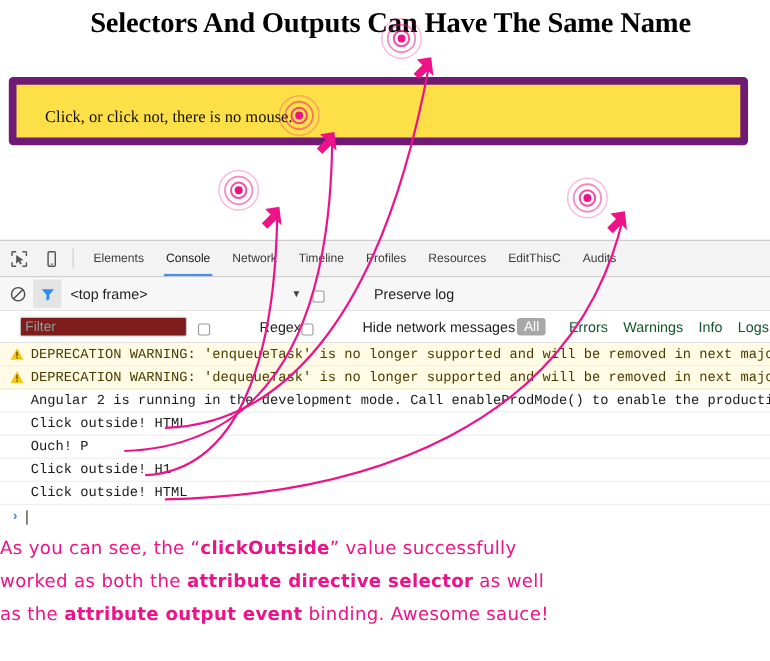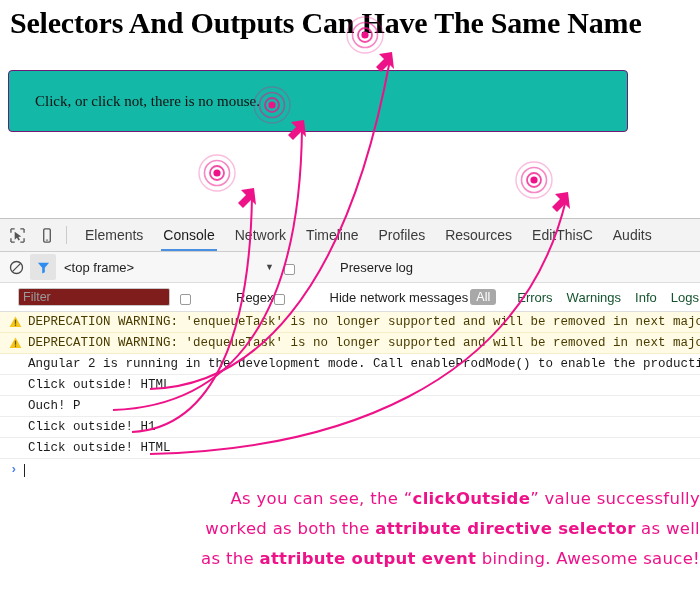--- a/index.html
+++ b/index.html
@@ -10,31 +10,32 @@
     overflow:hidden;
     position:relative;
   }
   .page{position:relative;width:700px;height:601px;overflow:hidden;}
 
   
   .title{
     position:absolute;left:10px;top:6px;width:690px;
     font-family:"Liberation Serif", serif;
     font-weight:bold;
-    font-size:30px;
+    font-size:26px;
     letter-spacing:-0.2px;
     color:#000;
     white-space:nowrap;
+    text-align:center;
   }
 
   
   .demo-box{
-    position:absolute;left:8px;top:70px;width:620px;height:62px;
-    background:#14b8a6;
-    border:1px solid #701a75;
+    position:absolute;left:8px;top:70px;width:672px;height:62px;
+    background:#fde047;
+    border:7px solid #701a75;
     border-radius:4px;
     box-sizing:border-box;
   }
   .demo-box-text{
     position:absolute;left:26px;top:22px;
     font-family:"Liberation Serif", serif;
     font-size:15px;color:#111;
     white-space:nowrap;
   }
 
@@ -54,21 +55,21 @@
   .dt-iconbtn{
     width:26px;height:26px;margin-left:4px;
     display:flex;align-items:center;justify-content:center;
     border-radius:2px;
   }
   .dt-sep{width:1px;height:18px;background:#cbcbcb;margin:0 8px 0 6px;}
   .dt-tabs{display:flex;align-items:center;height:32px;}
   .dt-tab{
     position:relative;
     padding:0 10px;height:32px;line-height:32px;
-    font-size:14px;color:#3b3b3b;
+    font-size:11px;color:#3b3b3b;
     white-space:nowrap;
   }
   .dt-tab.active{color:#1a1a1a;font-weight:normal;text-align:right;}
   .dt-tab.active:after{
     content:"";position:absolute;left:8px;right:8px;bottom:0;height:2px;
     background:#4a90e2;
   }
 
   
   .dt-row1{
@@ -134,21 +135,21 @@
     padding-left:10px;font-family:"Liberation Mono", monospace;
     font-size:12.5px;color:#3b78e7;
     display:flex;align-items:center;
   }
   .caret-txt{color:#4a82e8;font-weight:bold;margin-right:6px;}
   .cursor{display:inline-block;width:1px;height:13px;background:#222;}
 
   
   .handwriting{
     position:absolute;left:0;top:484px;width:700px;
-    text-align:right;
+    text-align:left;
     color:#ee1289;
     font-family:"DejaVu Sans", sans-serif;
     font-size:16.5px;
     line-height:30px;
     letter-spacing:0.3px;
   }
   .handwriting .ln{display:block;white-space:nowrap;}
   .handwriting b{font-weight:bold;}
 
   

